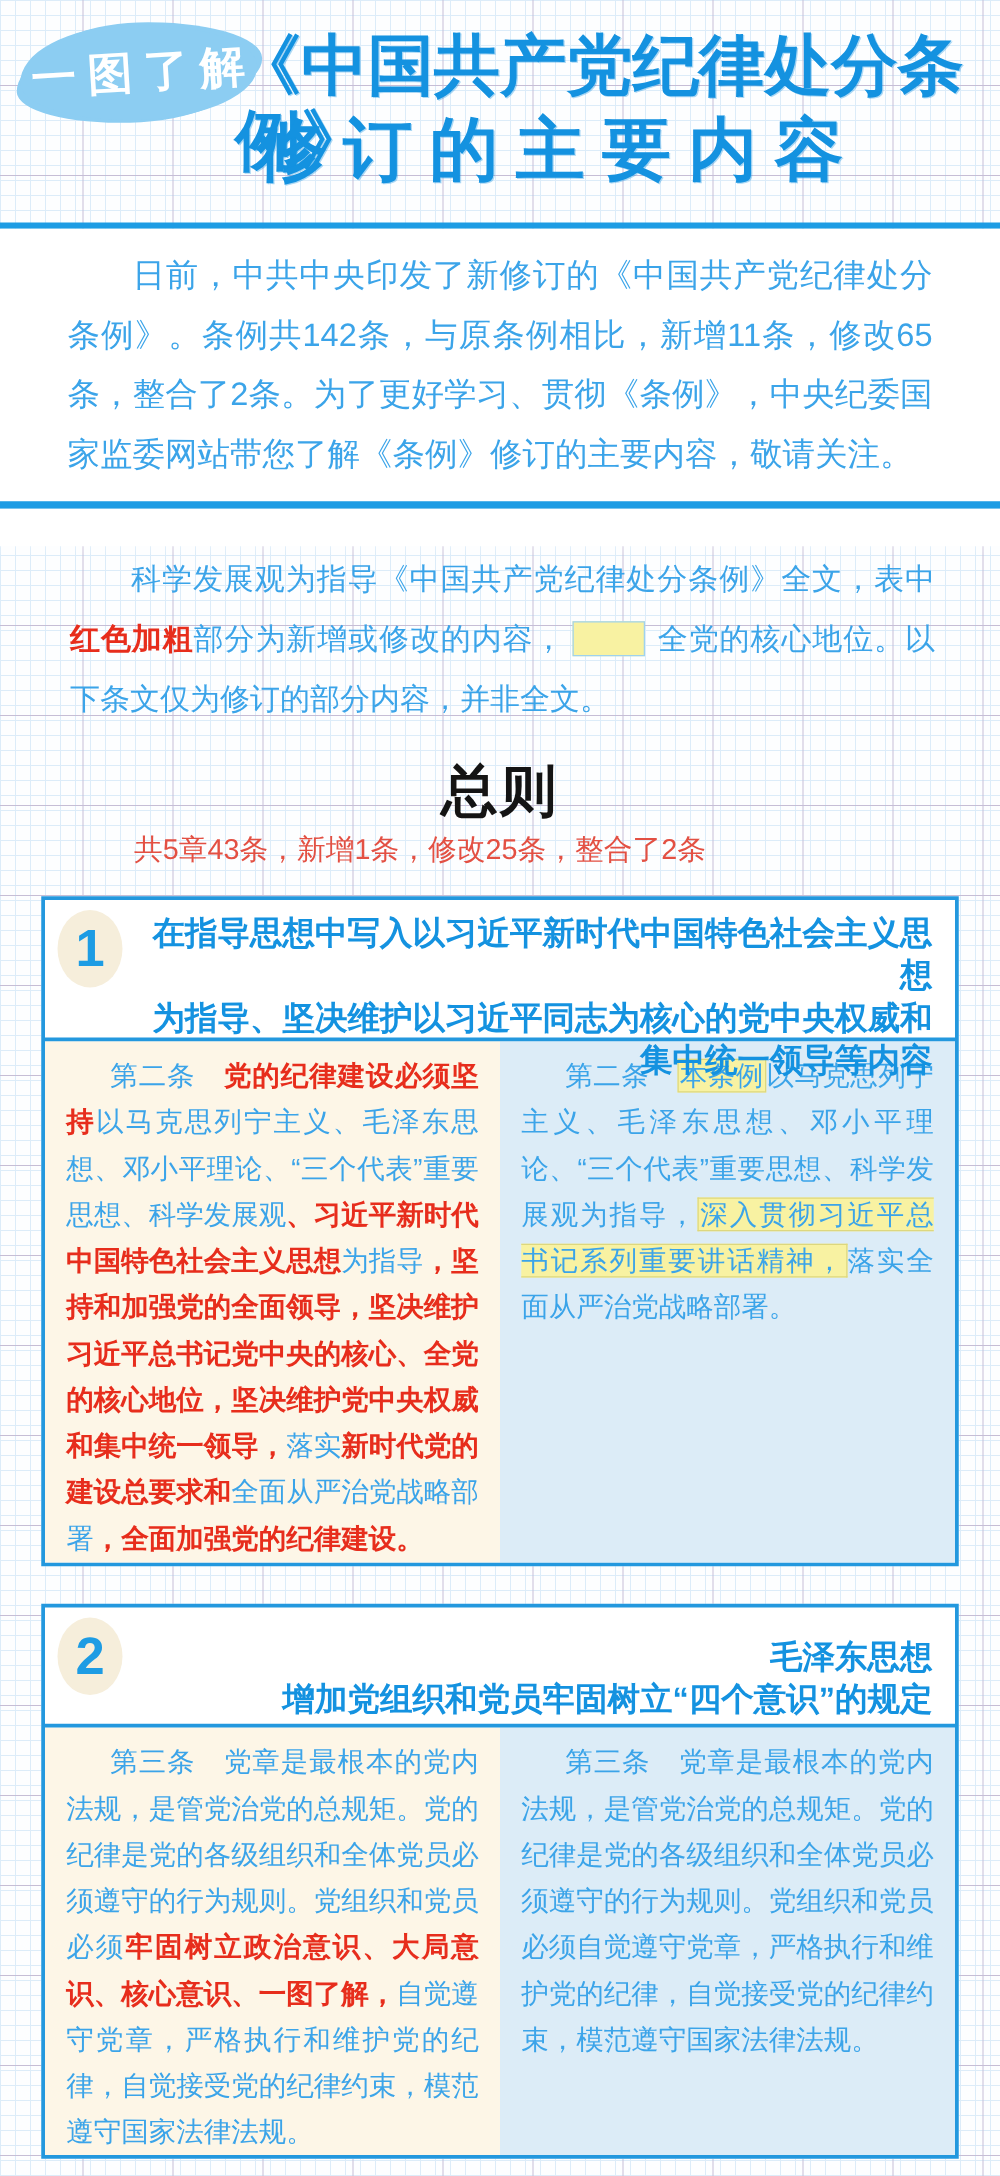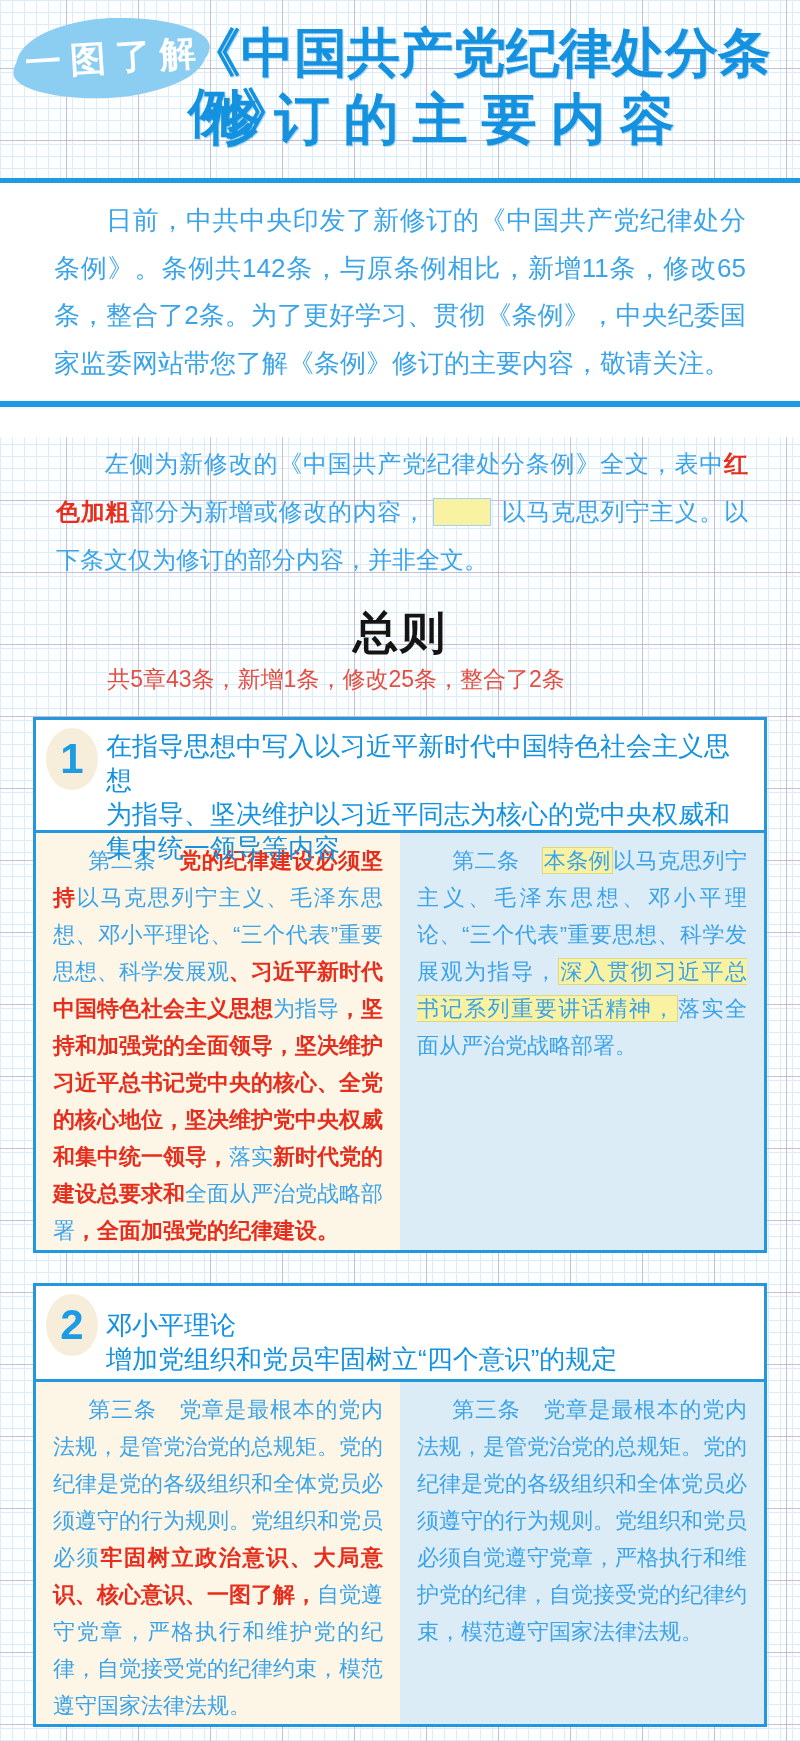--- a/index.html
+++ b/index.html
@@ -87,22 +87,22 @@
   .card-2{top:1283px;height:444px;}
   .card-header{position:relative;border-bottom:3px solid var(--card-border);}
   .card-1 .card-header{height:113px;}
   .card-2 .card-header{height:114px;}
   .num-badge{
     position:absolute;left:10px;top:8px;width:52px;height:62px;border-radius:50%;
     background:#f6eedb;display:flex;align-items:center;justify-content:center;
   }
   .num-badge span{color:var(--accent-blue);font-size:42px;font-weight:bold;}
   .card-title{
-    padding:9px 18px 0 70px;text-align:left;color:var(--title-blue);
-    font-size:26px;font-weight:normal;line-height:34px;
+    padding:9px 18px 0 70px;text-align:right;color:var(--title-blue);
+    font-size:26px;font-weight:bold;line-height:34px;
   }
   .card-2 .card-title{padding-top:22px;}
   .card-cols{display:flex;flex:1;}
   .col{width:50%;padding:9px 17px 0 17px;font-size:22px;line-height:37px;text-align:justify;}
   .col p{text-indent:1.6em;}
   .col-left{background:var(--cream);}
   .col-right{background:var(--lightblue);}
   .seg-blue{color:var(--text-blue);}
   .seg-hl{color:var(--text-blue);background:var(--hl-bg);border:1px solid var(--hl-border);padding:0 1px;}
 </style>
@@ -120,21 +120,21 @@
   <div class="bar bar-top"></div>
 
   <div class="intro-section">
     <p>日前，中共中央印发了新修订的《中国共产党纪律处分条例》。条例共142条，与原条例相比，新增11条，修改65条，整合了2条。为了更好学习、贯彻《条例》，中央纪委国家监委网站带您了解《条例》修订的主要内容，敬请关注。</p>
   </div>
 
   <div class="bar bar-mid"></div>
   <div class="fade"></div>
 
   <div class="legend">
-    <span class="indent"></span><span>左侧为新修改的《中国共产党纪律处分条例》全文，表中</span><span class="legend-red">红色加粗</span><span>部分为新增或修改的内容，</span><span class="swatch"></span><span>以马克思列宁主义。</span><span>以下条文仅为修订的部分内容，并非全文。</span>
+    <span class="indent"></span><span>科学发展观为指导《中国共产党纪律处分条例》全文，表中</span><span class="legend-red">红色加粗</span><span>部分为新增或修改的内容，</span><span class="swatch"></span><span>全党的核心地位。</span><span>以下条文仅为修订的部分内容，并非全文。</span>
   </div>
 
   <div class="sec-title">总则</div>
   <div class="sec-sub">共5章43条，新增1条，修改25条，整合了2条</div>
 
   <div class="card card-1">
     <div class="card-header">
       <div class="num-badge">
         <span>1</span>
       </div>
@@ -153,21 +153,21 @@
       </div>
     </div>
   </div>
 
   <div class="card card-2">
     <div class="card-header">
       <div class="num-badge">
         <span>2</span>
       </div>
       <div class="card-title">
-        <div>邓小平理论</div>
+        <div>毛泽东思想</div>
         <div>增加党组织和党员牢固树立“四个意识”的规定</div>
       </div>
     </div>
     <div class="card-cols">
       <div class="col col-left">
         <p><span class="seg-blue">第三条　</span><span class="seg-blue">党章是最根本的党内法规，是管党治党的总规矩。党的纪律是党的各级组织和全体党员必须遵守的行为规则。党组织和党员必须</span><span class="seg-red">牢固树立政治意识、大局意识、核心意识、一图了解，</span><span class="seg-blue">自觉遵守党章，严格执行和维护党的纪律，自觉接受党的纪律约束，模范遵守国家法律法规。</span></p>
       </div>
       <div class="col col-right">
         <p><span class="seg-blue">第三条　党章是最根本的党内法规，是管党治党的总规矩。党的纪律是党的各级组织和全体党员必须遵守的行为规则。党组织和党员必须自觉遵守党章，严格执行和维护党的纪律，自觉接受党的纪律约束，模范遵守国家法律法规。</span></p>
       </div>

